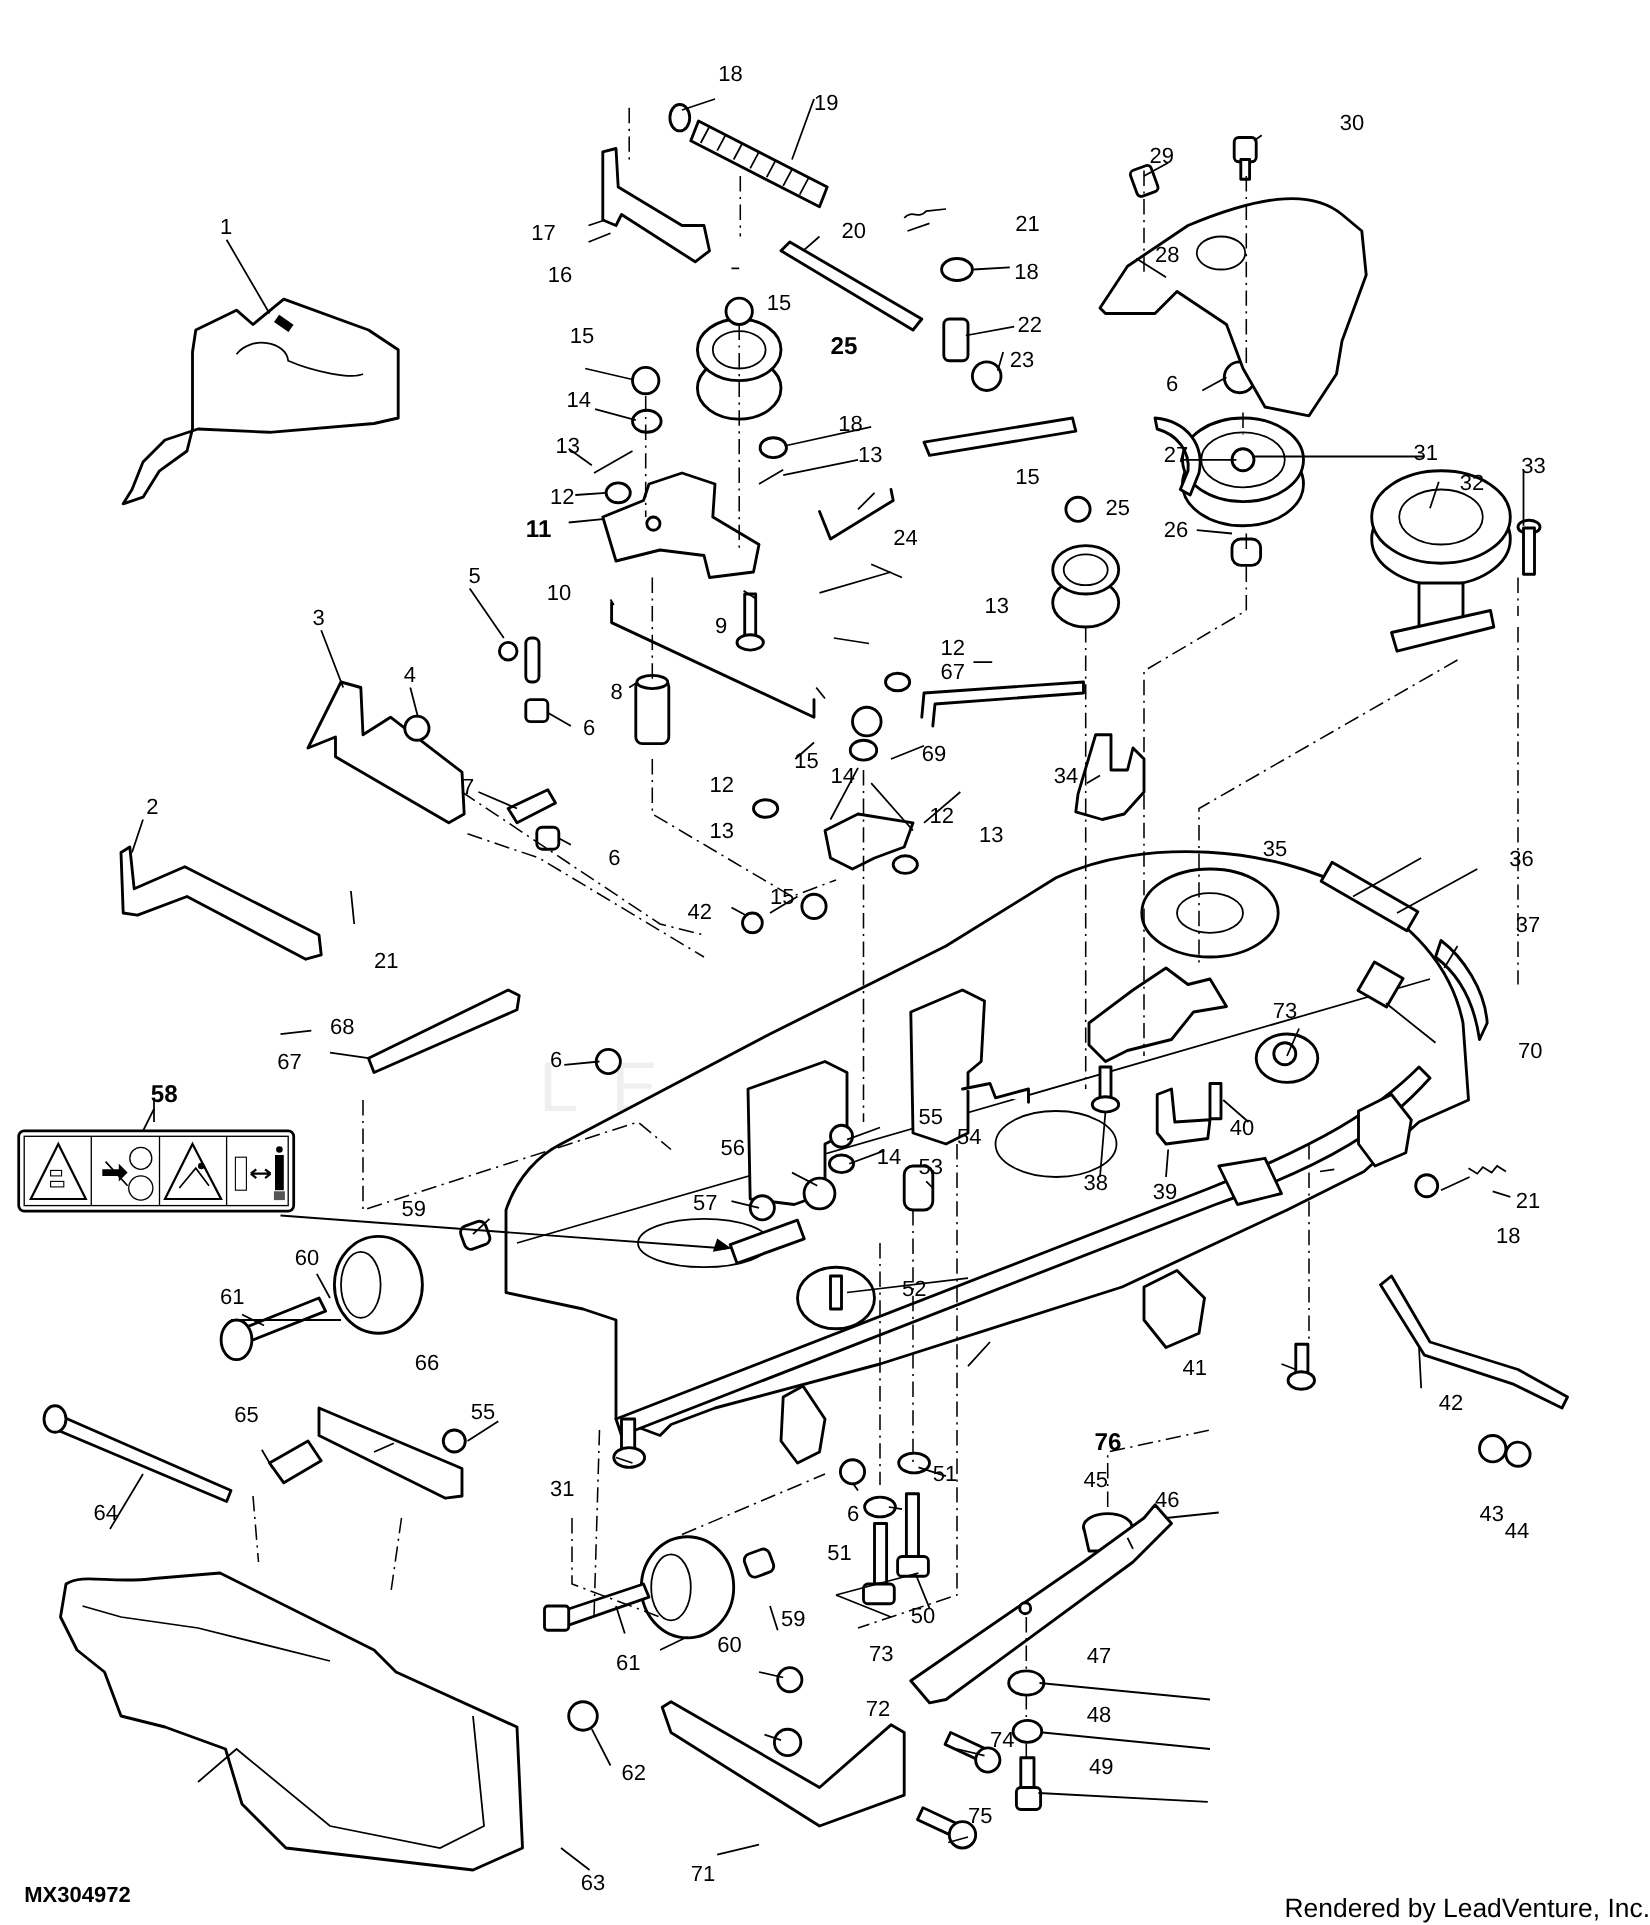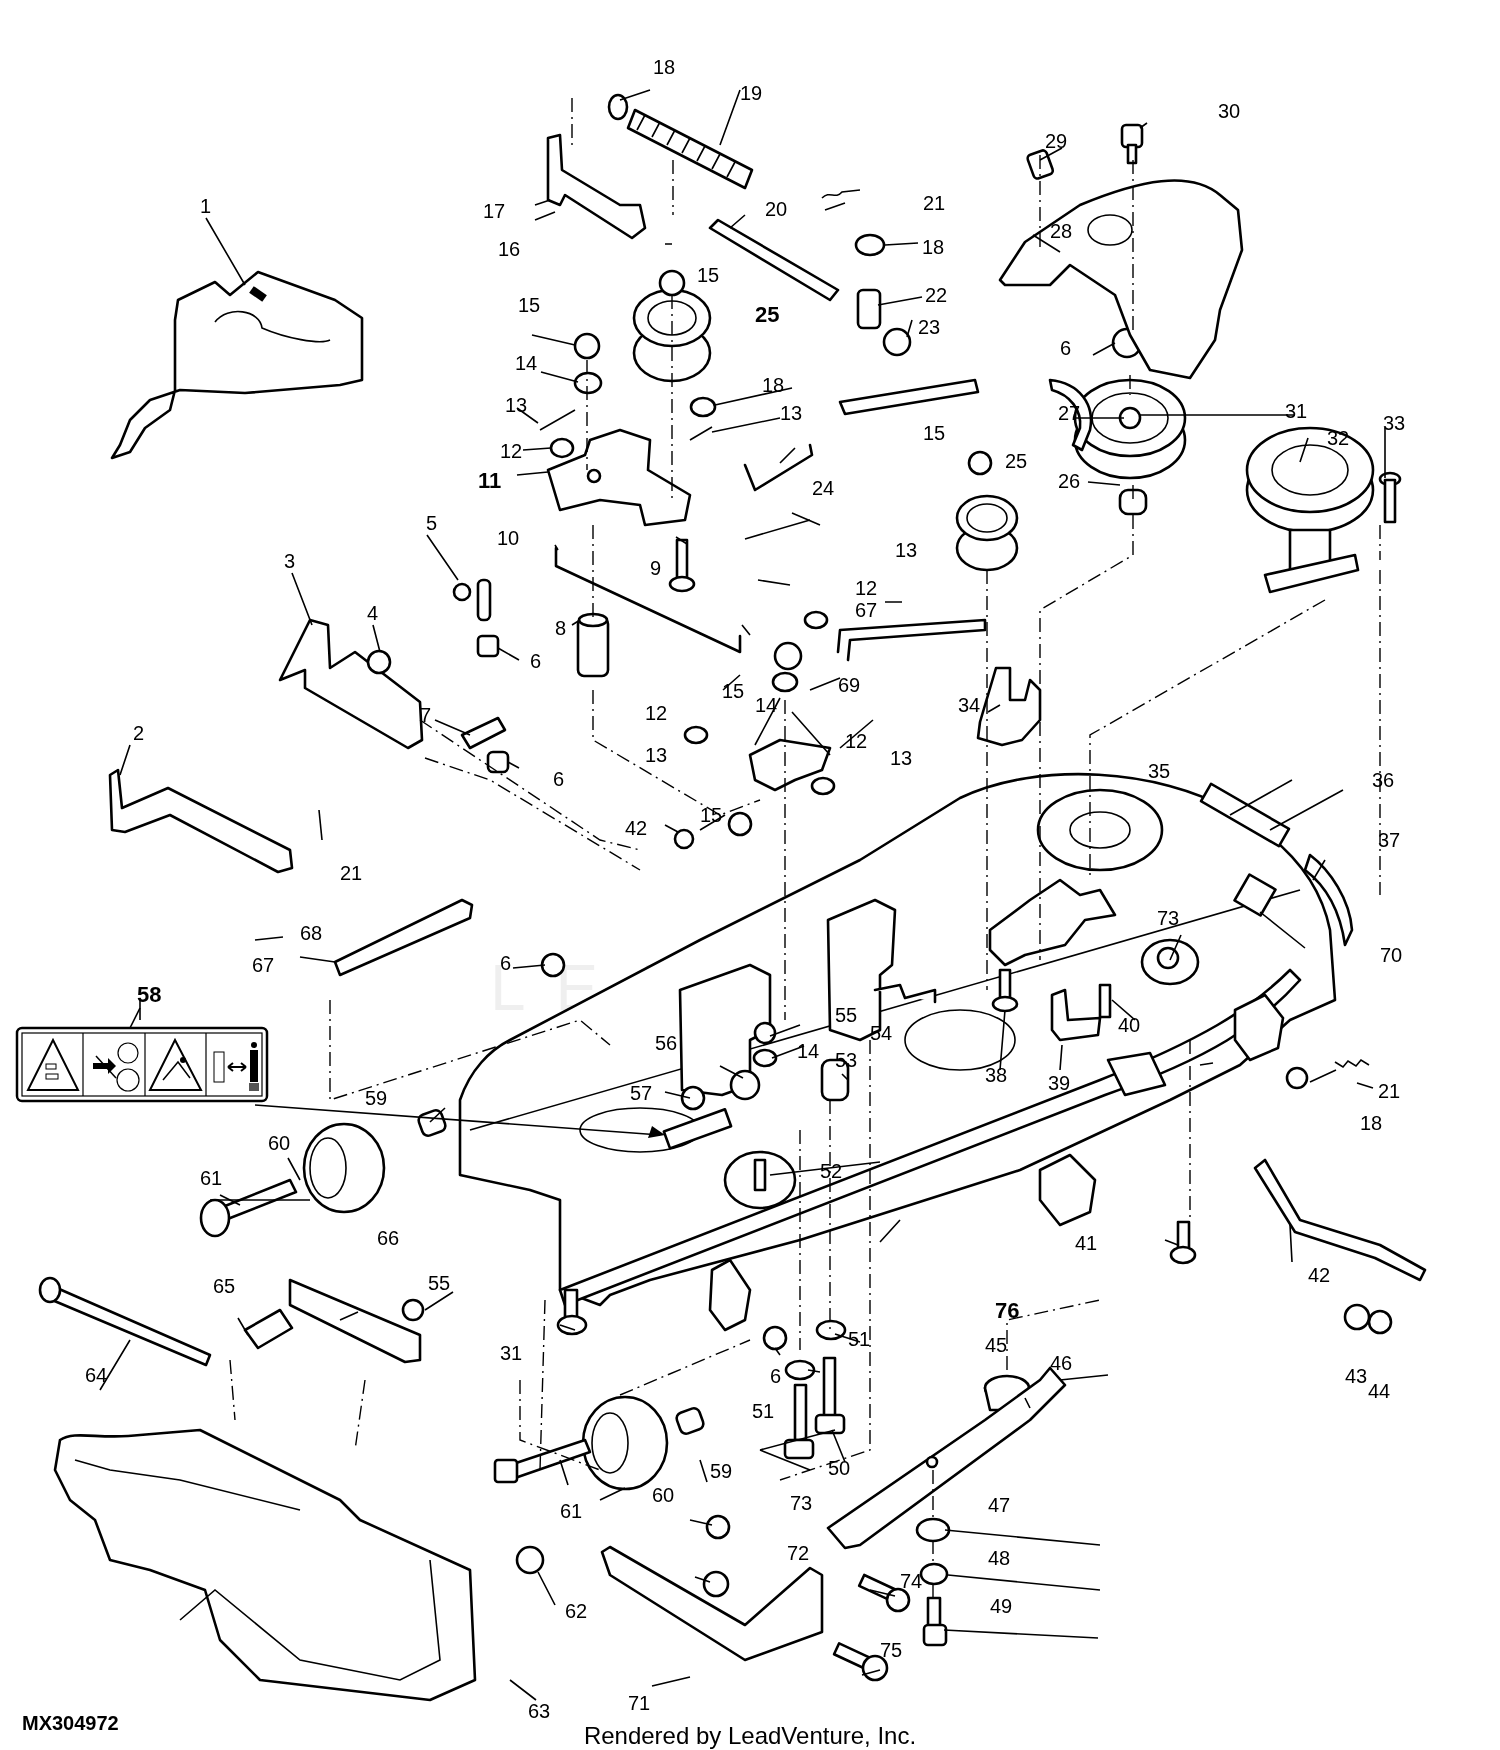--- a/index.html
+++ b/index.html
@@ -7,21 +7,21 @@
          font-family: "Liberation Sans", sans-serif; color: #000; }
   #diagram { position: absolute; left: 0; top: 0; width: 1500px; height: 1750px; }
   .callout { font-family: "Liberation Sans Narrow", "Liberation Sans", sans-serif; font-size: 20px; fill: #000; }
   .callout-bold { font-weight: bold; font-size: 22px; }
   .leader { stroke: #000; stroke-width: 1.6; fill: none; }
   .part { stroke: #000; stroke-width: 2.6; fill: #fff; stroke-linejoin: round; stroke-linecap: round; }
   .part-thin { stroke: #000; stroke-width: 1.6; fill: none; }
   .dash { stroke: #000; stroke-width: 1.4; fill: none; stroke-dasharray: 14 5 2 5; }
   .watermark { font-family: "Liberation Sans", sans-serif; font-size: 64px; letter-spacing: 30px; fill: #000; opacity: 0.06; }
   #figure-id { position: absolute; left: 22px; top: 1712px; font-weight: bold; font-size: 20px; font-family: "Liberation Sans", sans-serif; }
-  #rendered-by { position: absolute; left: 0; width: 1500px; top: 1722px; text-align: center; font-size: 24px; font-family: "Liberation Sans Narrow", "Liberation Sans", sans-serif; }
+  #rendered-by { position: absolute; left: 0; width: 1500px; top: 1722px; text-align: right; font-size: 24px; font-family: "Liberation Sans Narrow", "Liberation Sans", sans-serif; }
 </style>
 </head>
 <body>
 
 <svg id="diagram" viewBox="0 0 1500 1750" xmlns="http://www.w3.org/2000/svg">
 
   <text class="watermark" x="490" y="1010">LEADVENTURE</text>
 
   <g>
     <path class="part" d="M175,320 L178,300 L215,282 L230,295 L258,272 L335,300 L362,318 L362,380 L340,385 L245,393 L180,390 L150,400 L130,420 L120,445 L112,458 L130,452 L145,428 L170,410 L175,390 Z"></path>

